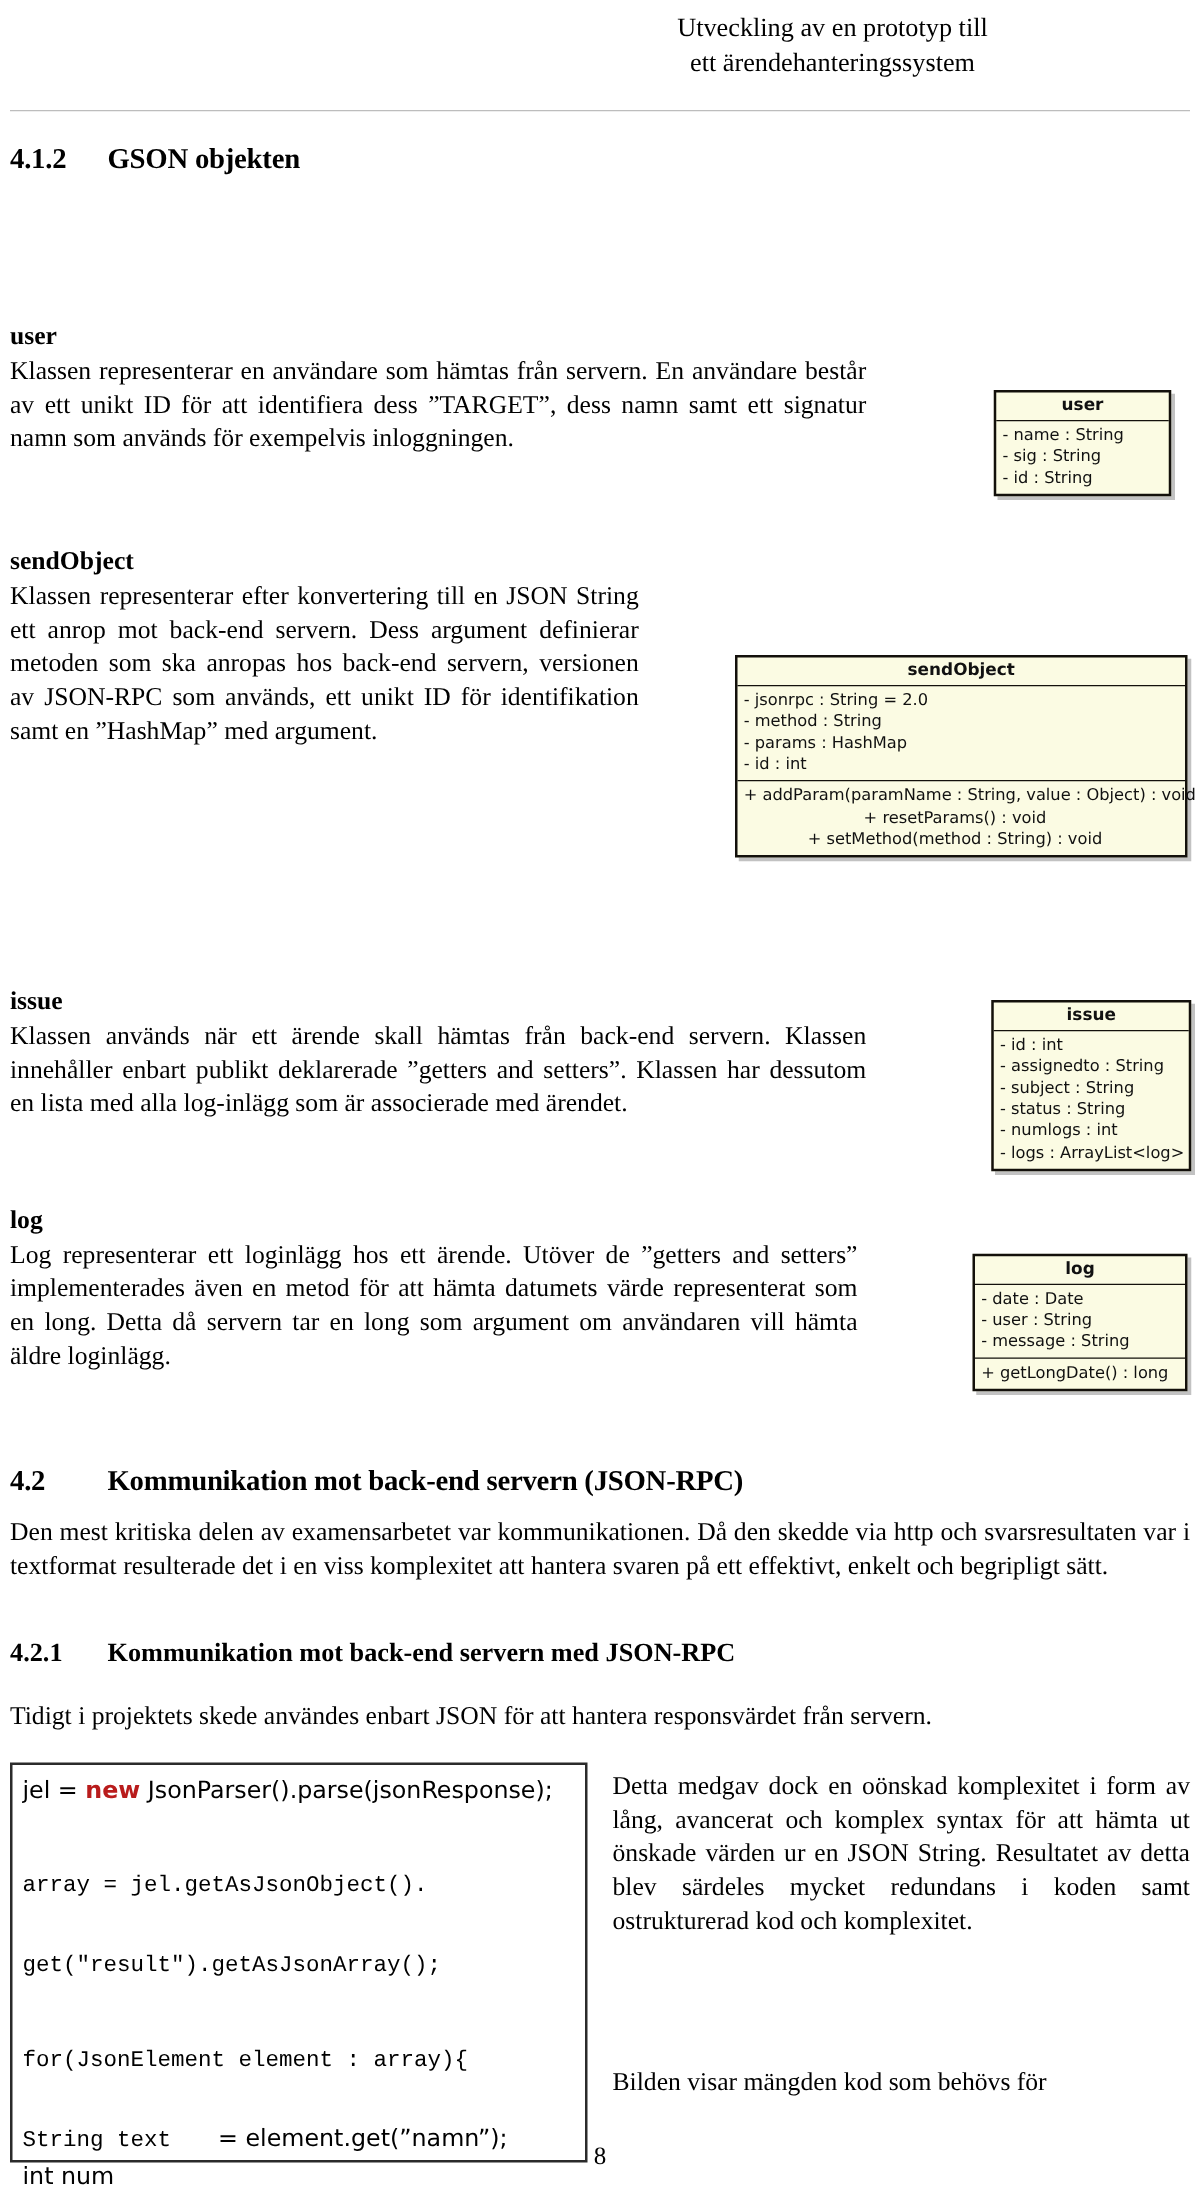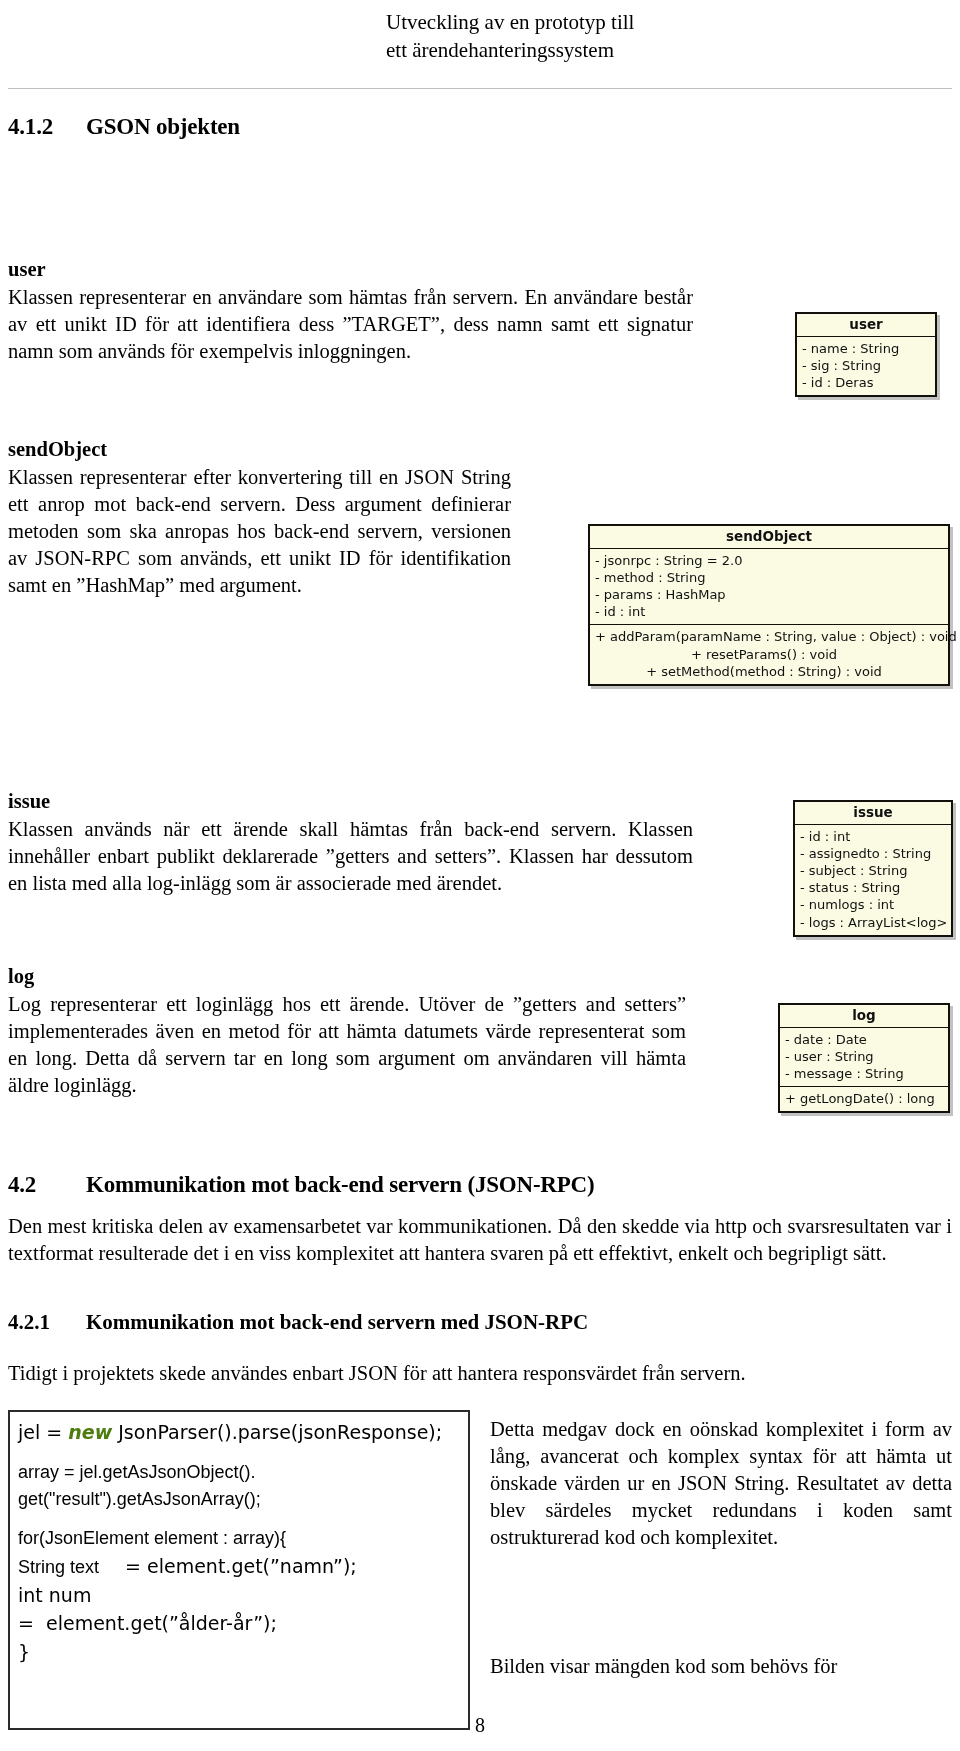--- a/index.html
+++ b/index.html
@@ -22,21 +22,21 @@
     padding: 0;
     box-sizing: border-box;
   }
 
   
   .header {
     position: absolute;
     top: 8px;
     right: 14px;
     width: 560px;
-    text-align: left;
+    text-align: center;
     font-size: 21px;
     line-height: 1.35;
   }
   .header div { white-space: nowrap; }
   .header-rule {
     position: absolute;
     top: 88px;
     left: 8px;
     right: 8px;
     height: 1px;
@@ -109,29 +109,29 @@
     box-sizing: border-box;
     padding: 6px 6px 6px 8px;
   }
   .code-sans {
     font-family: "DejaVu Sans", "Liberation Sans", sans-serif;
     font-size: 19px;
     line-height: 1.5;
     white-space: pre;
   }
   .code-mono {
-    font-family: Liberation Sans, sans-serif;
+    font-family: Liberation Mono, monospace;
     font-size: 18px;
     line-height: 1.5;
     white-space: pre;
+    margin-top: 37px;
   }
   .kw-new {
-    color: #4d7c0f;
-    font-weight: bold;
-    font-style: italic;
+    color: #b91c1c;
+    font-weight: bold;
   }
   .code-blank { height: 12px; }
 
   
   .pageno {
     position: absolute;
     bottom: 14px;
     left: 0;
     width: 960px;
     text-align: center;
@@ -155,21 +155,21 @@
 
 
   <div class="subhead" style="top:258px; left:8px;">user</div>
   <div class="para" style="top:284px; left:8px; width:685px;">Klassen representerar en användare som hämtas från servern. En användare består av ett unikt ID för att identifiera dess ”TARGET”, dess namn samt ett signatur namn som används för exempelvis inloggningen.</div>
 
   <div class="uml" style="top:312px; left:795px; width:142px;">
     <div class="uml-title">user</div>
     <div class="uml-sect">
       <div class="uml-row">- name : String</div>
       <div class="uml-row">- sig : String</div>
-      <div class="uml-row">- id : Deras</div>
+      <div class="uml-row">- id : String</div>
     </div>
   </div>
 
   <div class="subhead" style="top:438px; left:8px;">sendObject</div>
   <div class="para" style="top:464px; left:8px; width:503px;">Klassen representerar efter konvertering till en JSON String ett anrop mot back-end servern. Dess argument definierar metoden som ska anropas hos back-end servern, versionen av JSON-RPC som används, ett unikt ID för identifikation samt en ”HashMap” med argument.</div>
 
   <div class="uml" style="top:524px; left:588px; width:362px;">
     <div class="uml-title">sendObject</div>
     <div class="uml-sect">
       <div class="uml-row">- jsonrpc : String = 2.0</div>

